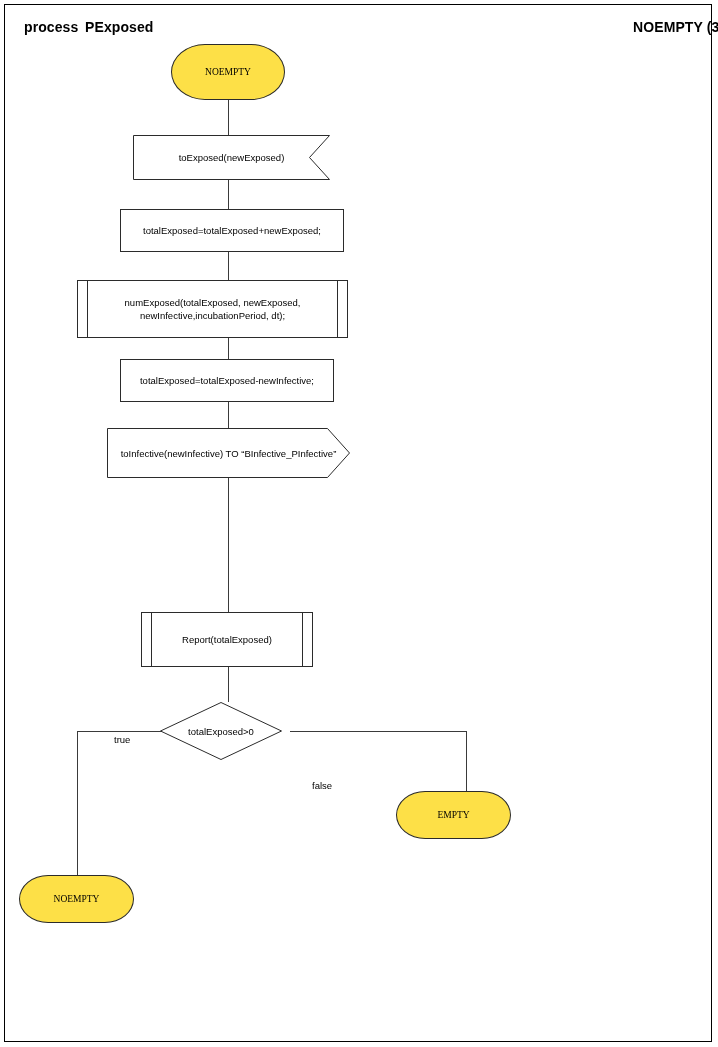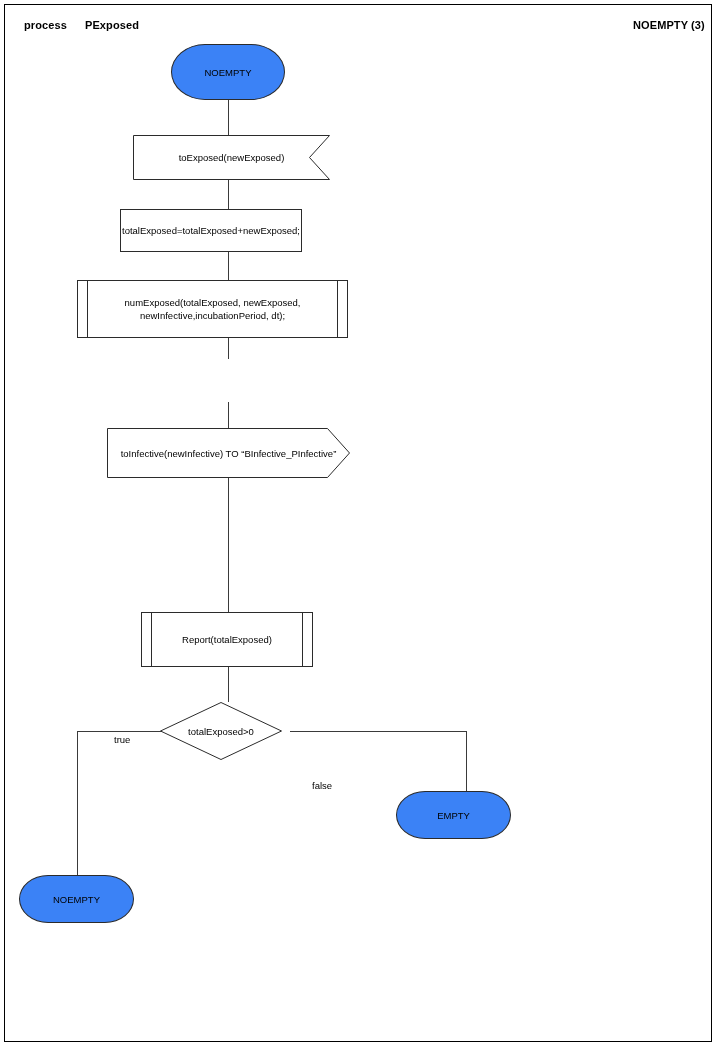--- a/index.html
+++ b/index.html
@@ -25,21 +25,21 @@
     left: 4px;
     top: 4px;
     width: 708px;
     height: 1038px;
     border: 1px solid #000000;
     box-sizing: border-box;
   }
   
   .hdr {
     position: absolute;
-    font-size: 11px;
+    font-size: 14px;
     font-weight: bold;
     letter-spacing: 0.1px;
     white-space: nowrap;
   }
   #hdr-process { left: 24px; top: 19px; }
   #hdr-name    { left: 85px; top: 19px; }
   #hdr-state   { left: 633px; top: 19px; font-weight: bold; }
 
   
   .shape {
@@ -59,21 +59,22 @@
     font-size: 9.5px;
     line-height: 13px;
     white-space: pre-line;
     pointer-events: none;
   }
 
   
   .stadium {
     border: 1px solid #2b2b2b;
     border-radius: 34px / 28px;
-    background: #3b82f6;
+    background: #fde047;
+    font-family: Liberation Serif, serif;
   }
 
   
   .rect {
     border: 1px solid #2b2b2b;
     background: #ffffff;
   }
 
   
   .subroutine {
@@ -146,31 +147,34 @@
     <div class="shape-label">NOEMPTY</div>
   </div>
 
   <div class="shape svgshape" style="left:133px; top:135px; width:197px; height:45px;">
     <svg width="197" height="45" viewBox="0 0 197 45" preserveAspectRatio="none">
       <path d="M0.5 0.5 H196.5 L176.5 22.5 L196.5 44.5 H0.5 Z"></path>
     </svg>
     <div class="shape-label" style="padding-right:26px;">toExposed(newExposed)</div>
   </div>
 
-  <div class="shape rect" style="left:120px; top:209px; width:182px; height:43px;">
+  <div class="shape rect" style="left:120px; top:209px; width:224px; height:43px;">
     <div class="shape-label">totalExposed=totalExposed+newExposed;</div>
   </div>
 
   <div class="shape subroutine" style="left:77px; top:280px; width:271px; height:58px;">
     <div class="bar bar-l"></div>
     <div class="bar bar-r"></div>
     <div class="shape-label">numExposed(totalExposed, newExposed,
 newInfective,incubationPeriod, dt);</div>
   </div>
 
+  <div class="shape rect" style="left:120px; top:359px; width:214px; height:43px;">
+    <div class="shape-label">totalExposed=totalExposed-newInfective;</div>
+  </div>
 
   <div class="shape svgshape" style="left:107px; top:428px; width:243px; height:50px;">
     <svg width="243" height="50" viewBox="0 0 243 50" preserveAspectRatio="none">
       <path d="M0.5 0.5 H220.5 L242.5 25 L220.5 49.5 H0.5 Z"></path>
     </svg>
     <div class="shape-label" style="padding-right:18px;">toInfective(newInfective) TO “BInfective_PInfective”</div>
   </div>
 
   <div class="shape subroutine" style="left:141px; top:612px; width:172px; height:55px;">
     <div class="bar bar-l"></div>

